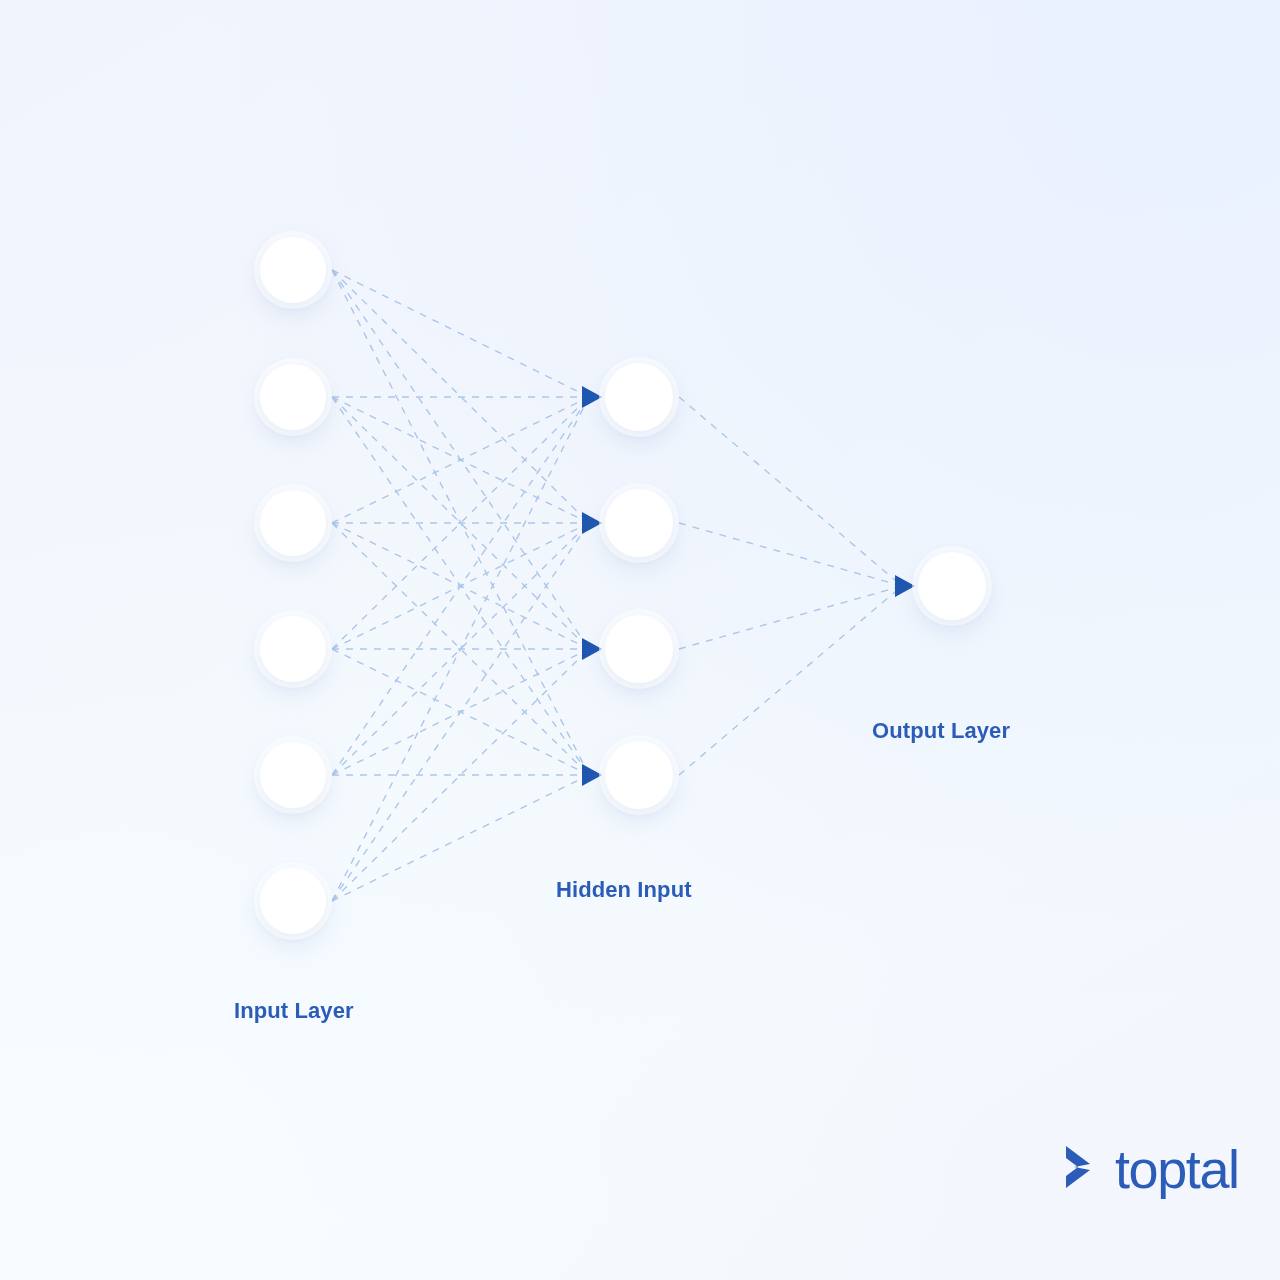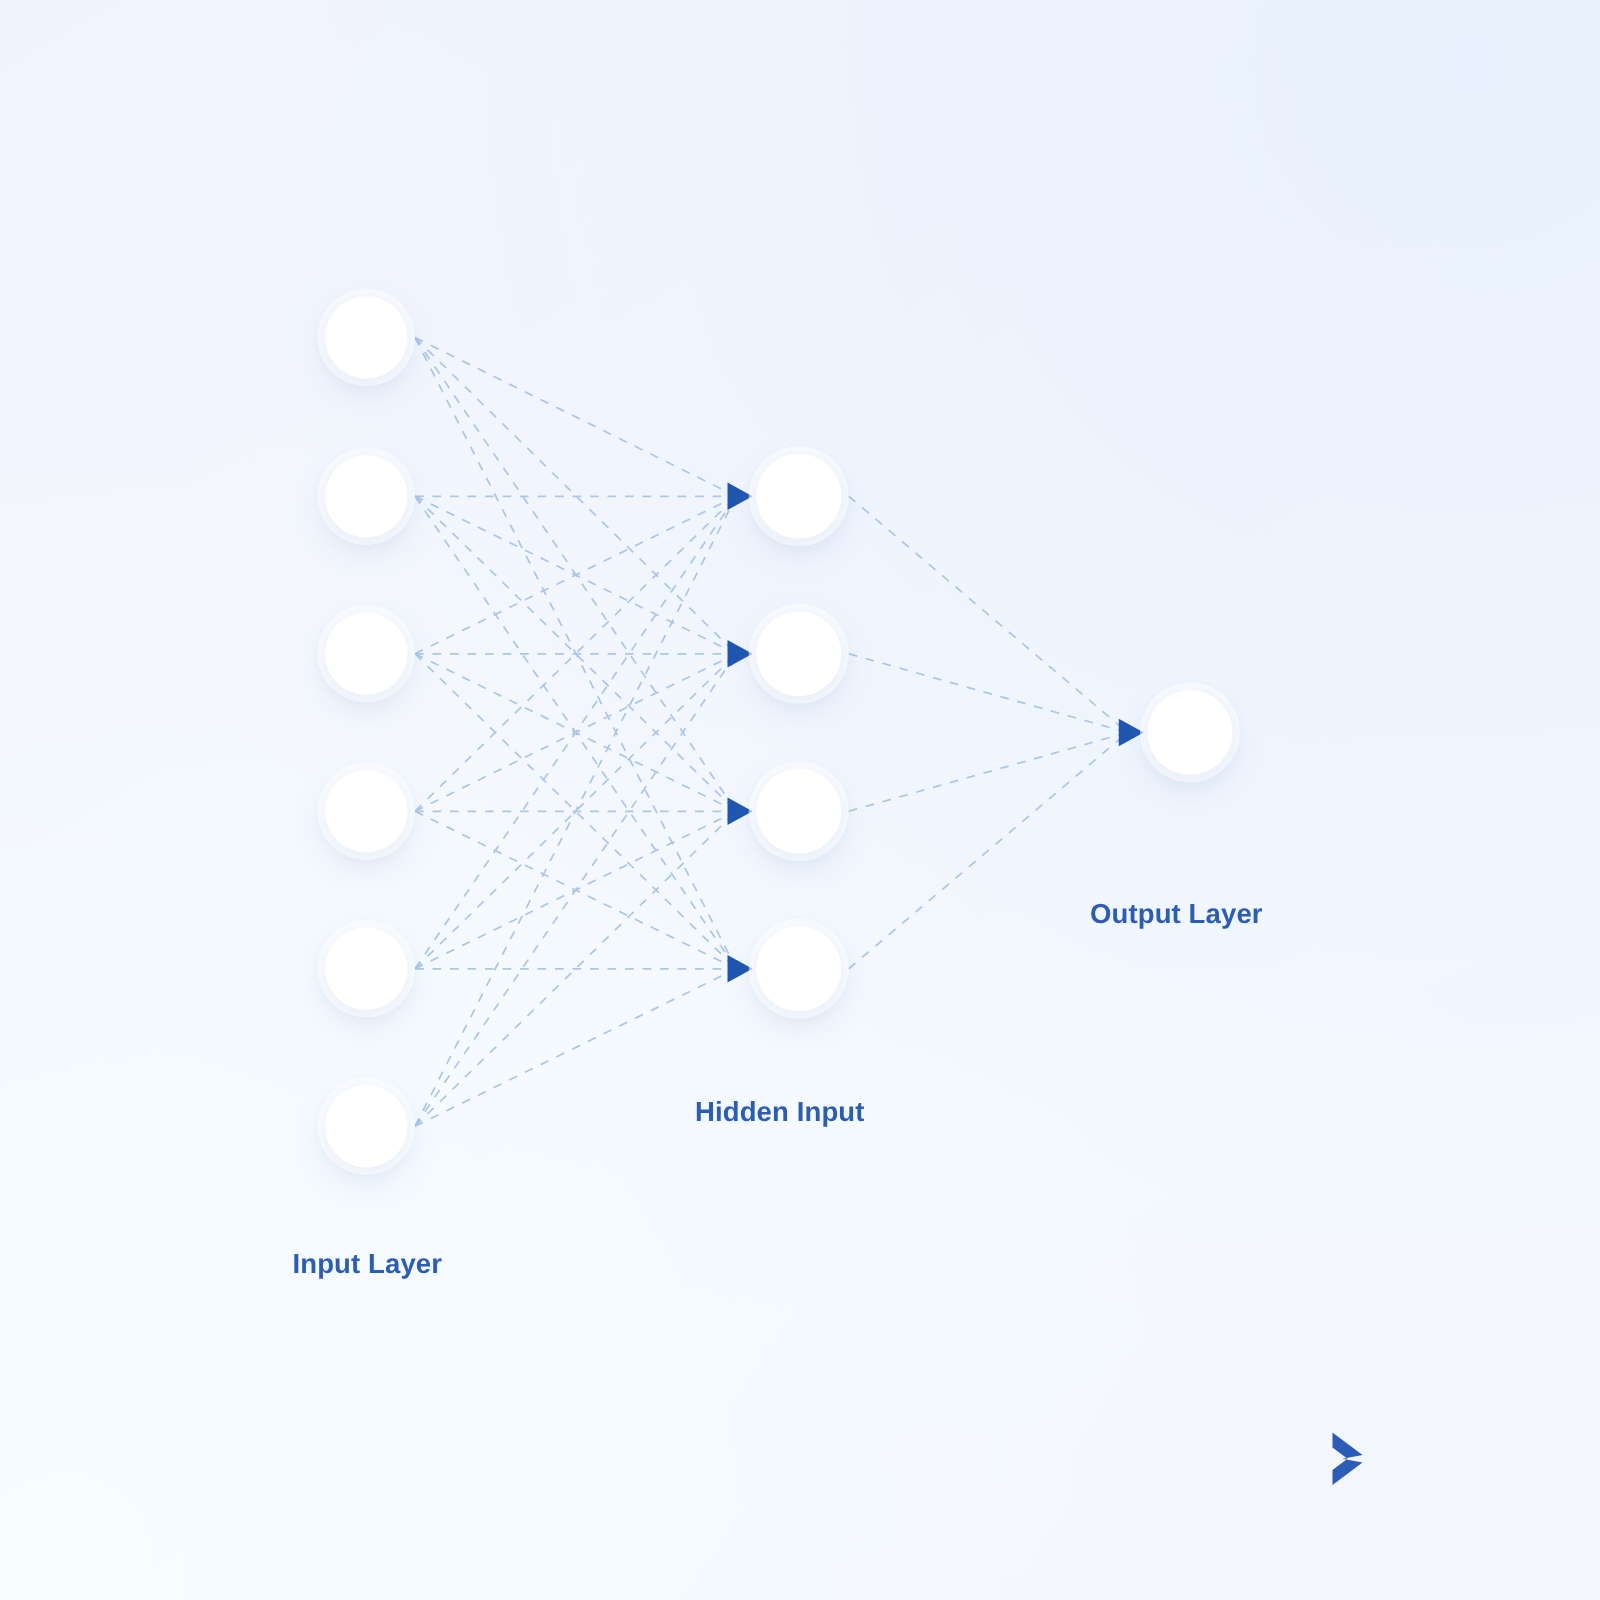--- a/index.html
+++ b/index.html
@@ -136,15 +136,16 @@
   <div class="layer-label" id="label-hidden">Hidden Input</div>
 
   <div class="layer-label" id="label-output">Output Layer</div>
 
   <div id="logo">
     <span>
       <svg width="46" height="50" viewBox="0 0 46 50" xmlns="http://www.w3.org/2000/svg">
         <path d="M6 4 L30 22 L14 25 L30 28 L6 46 L6 34 L18 25 L6 16 Z" fill="#2b5cb8"></path>
       </svg>
     </span>
+    <span id="logo-wordmark">toptal</span>
   </div>
 
 </div>
 
 </body></html>

